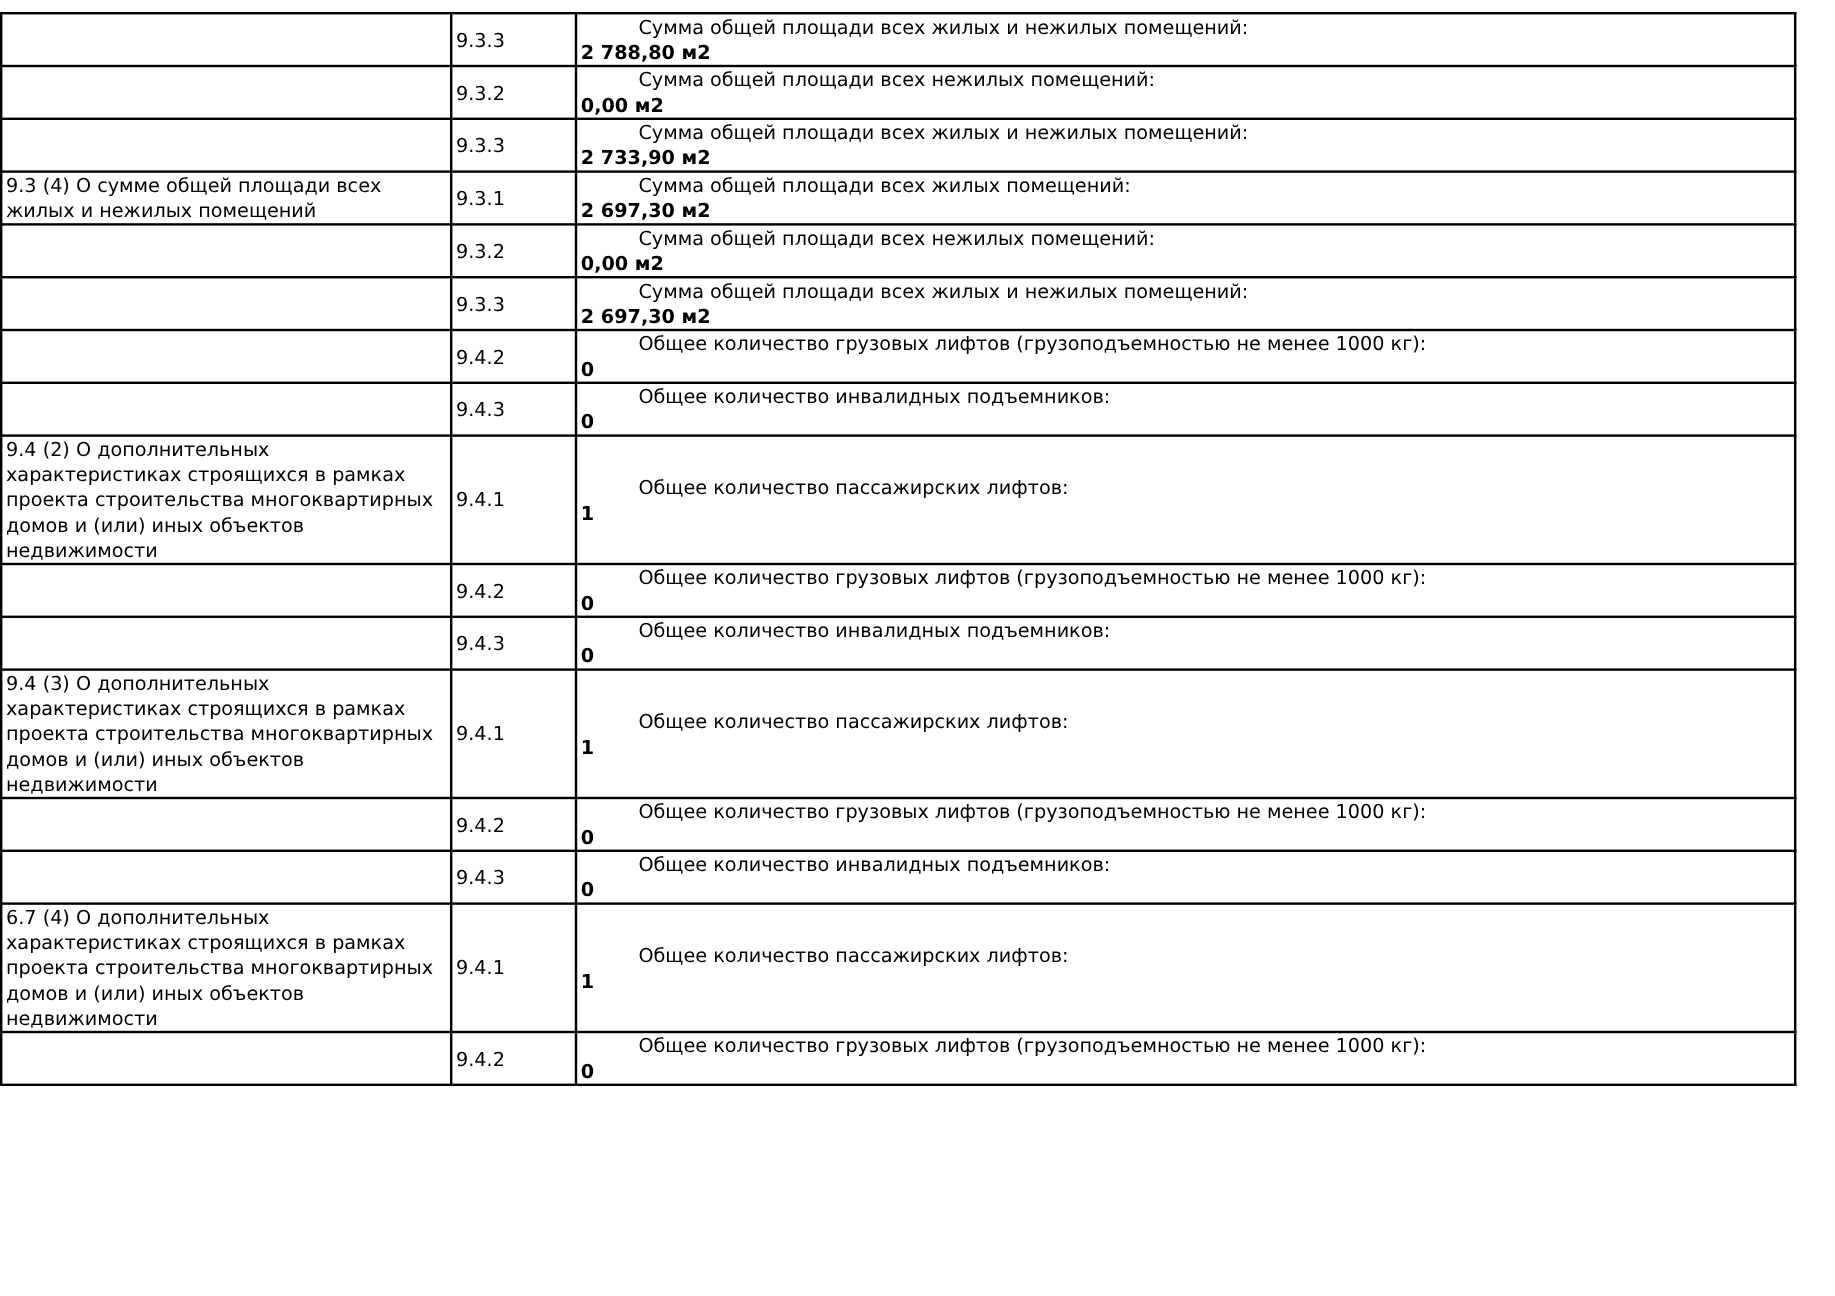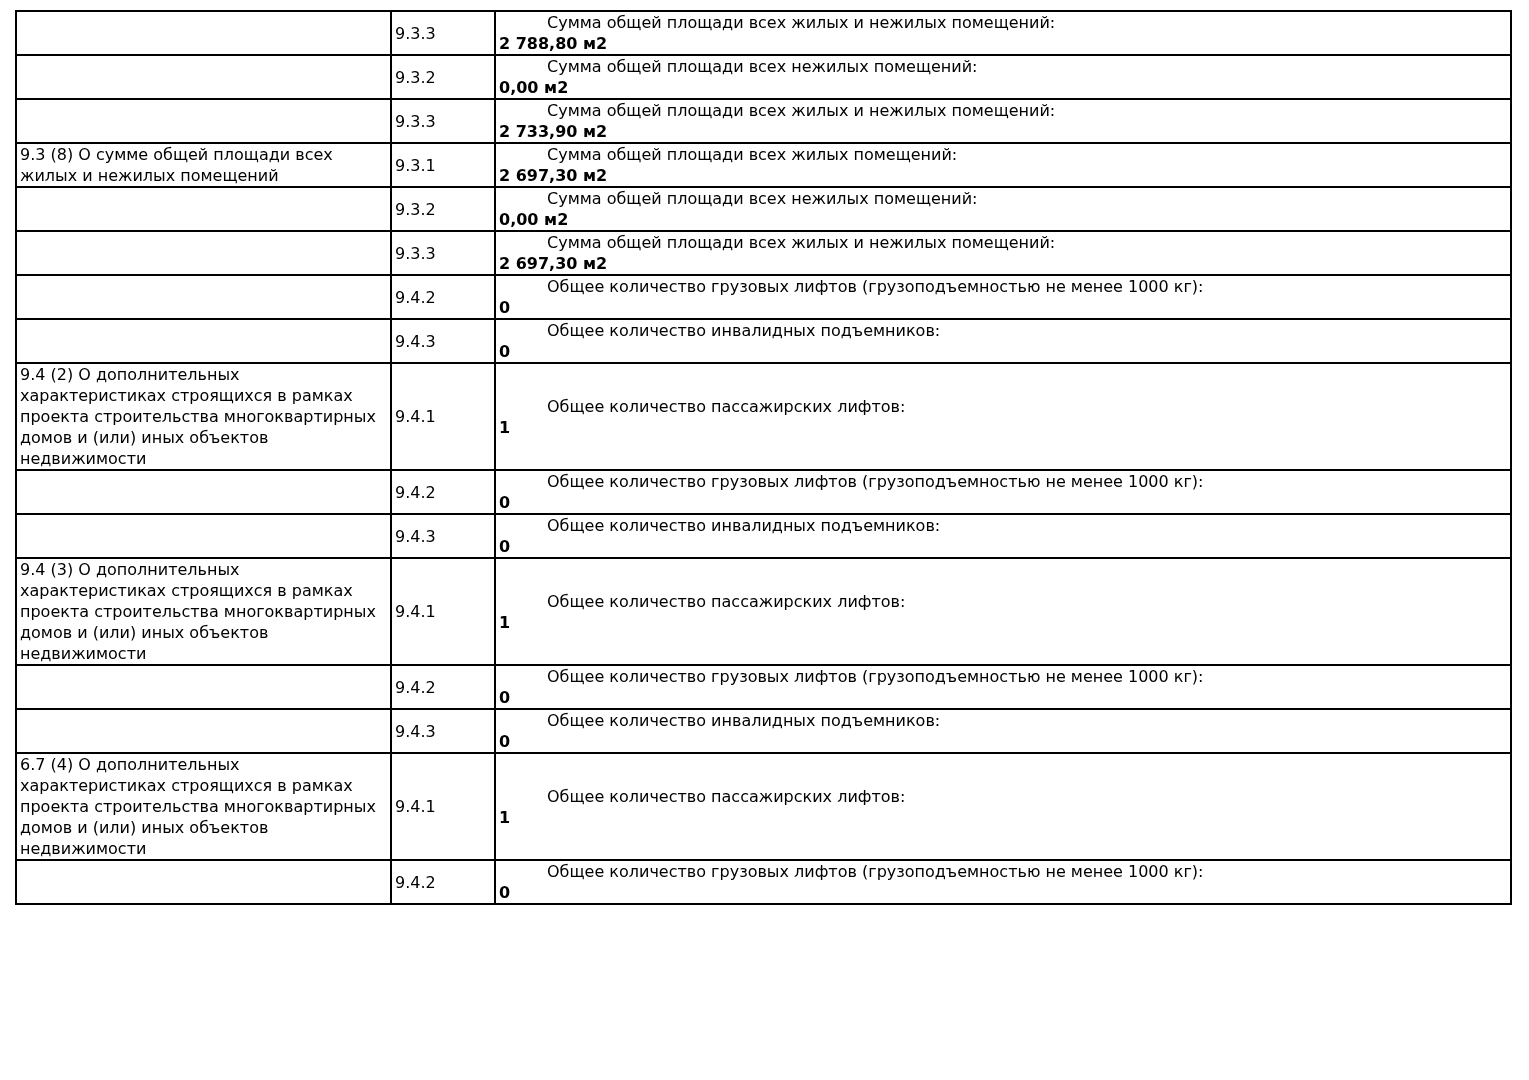--- a/index.html
+++ b/index.html
@@ -8,21 +8,21 @@
     background: #ffffff;
   }
   body {
     width: 1529px;
     height: 1080px;
     font-family: "DejaVu Sans", "Liberation Sans", sans-serif;
     color: #000000;
     overflow: hidden;
   }
   .page {
-    padding: 10px 15px 0 15px;
+    padding: 10px 15px 0 0;
     box-sizing: border-box;
   }
   table.decl-table {
     border-collapse: collapse;
     table-layout: fixed;
     width: 1497px;
   }
   table.decl-table td {
     border: 2px solid #000000;
     font-size: 16px;
@@ -83,21 +83,21 @@
   <tr>
     <td class="section-cell"></td>
     <td class="code-cell">9.3.3</td>
     <td class="value-cell">
       <div class="field-label">Сумма общей площади всех жилых и нежилых помещений:</div>
       <div class="field-value">2 733,90 м2</div>
     </td>
   </tr>
 
   <tr>
-    <td class="section-cell">9.3 (8) О сумме общей площади всех
+    <td class="section-cell">9.3 (4) О сумме общей площади всех
 жилых и нежилых помещений</td>
     <td class="code-cell">9.3.1</td>
     <td class="value-cell">
       <div class="field-label">Сумма общей площади всех жилых помещений:</div>
       <div class="field-value">2 697,30 м2</div>
     </td>
   </tr>
 
   <tr>
     <td class="section-cell"></td>

